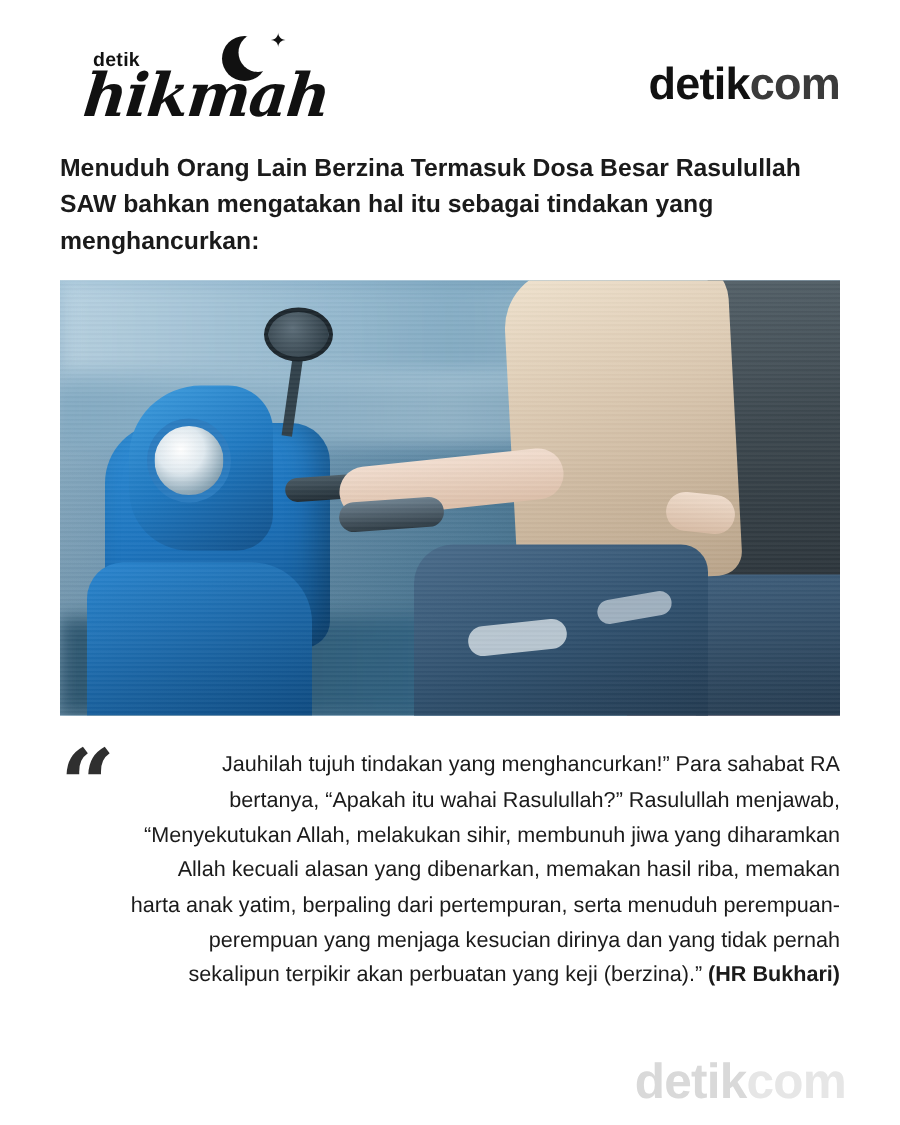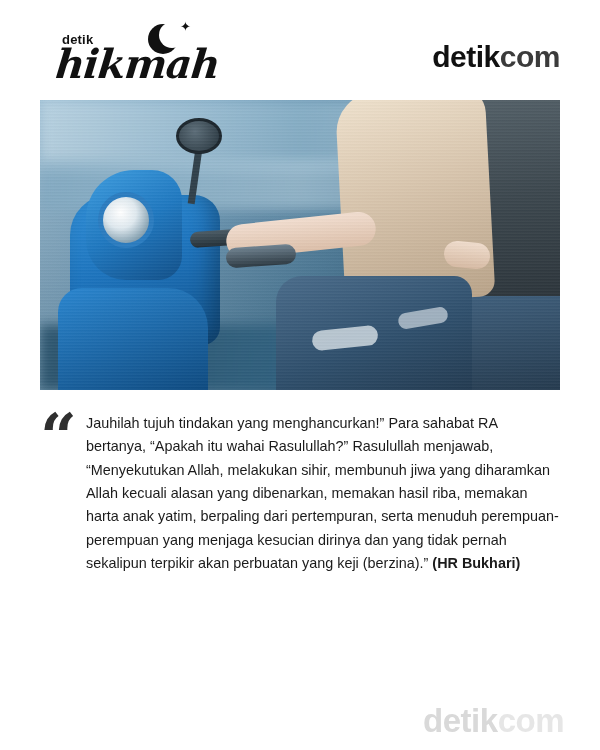--- a/index.html
+++ b/index.html
@@ -329,20 +329,21 @@
     font-size: 64px;
     line-height: 0.78;
     color: #2f2f2f;
     font-weight: bold;
     letter-spacing: -3px;
   }
   .quote-text {
     font-size: 14.4px;
     line-height: 1.62;
     color: #1b1b1b;
+    text-align: right;
   }
   .quote-text b { font-weight: bold; }
 
   
   .footer {
     position: absolute;
     right: 36px;
     bottom: 10px;
     font-size: 33px;
     font-weight: bold;
@@ -361,20 +362,21 @@
       <div class="brand-detik-small">detik</div>
       <div class="crescent"></div>
       <div class="star">✦</div>
       <div class="brand-hikmah">hikmah</div>
     </div>
     <div class="brand-right">
       <span>detik</span><span class="com">com</span>
     </div>
   </div>
 
+  <div class="headline">Menuduh Orang Lain Berzina Termasuk Dosa Besar Rasulullah SAW bahkan mengatakan hal itu sebagai tindakan yang menghancurkan:</div>
 
   <div class="photo-wrap">
     <div class="photo">
       <div class="bg-band bg1"></div>
       <div class="bg-band bg2"></div>
       <div class="bg-band bg3"></div>
 
       <div class="scooter-rear"></div>
       <div class="taillight"></div>
 

